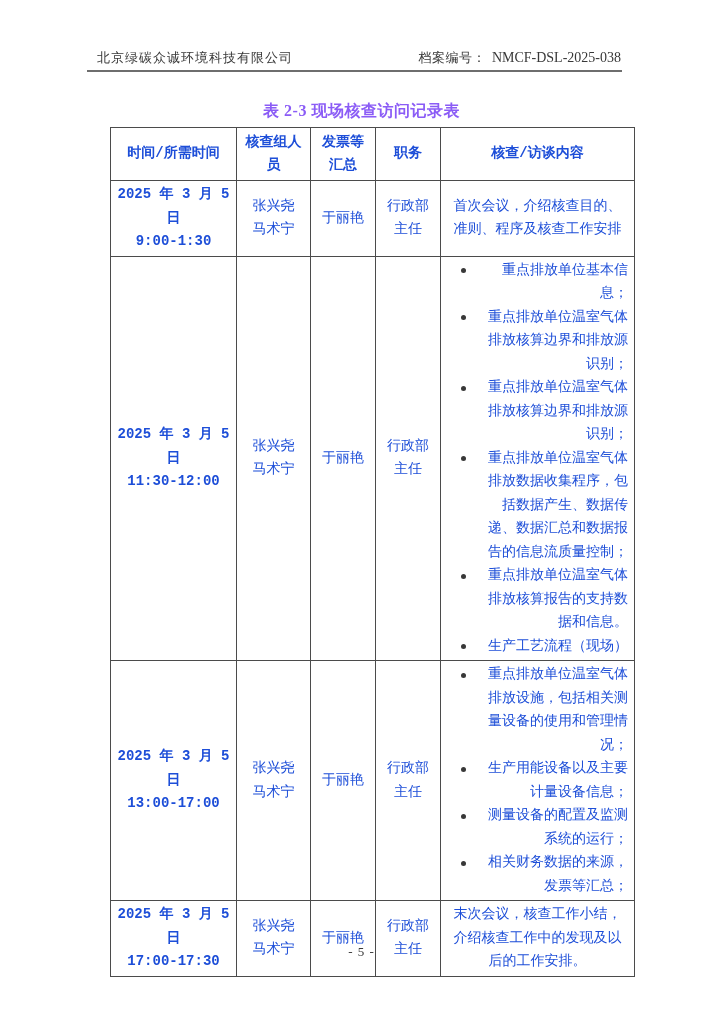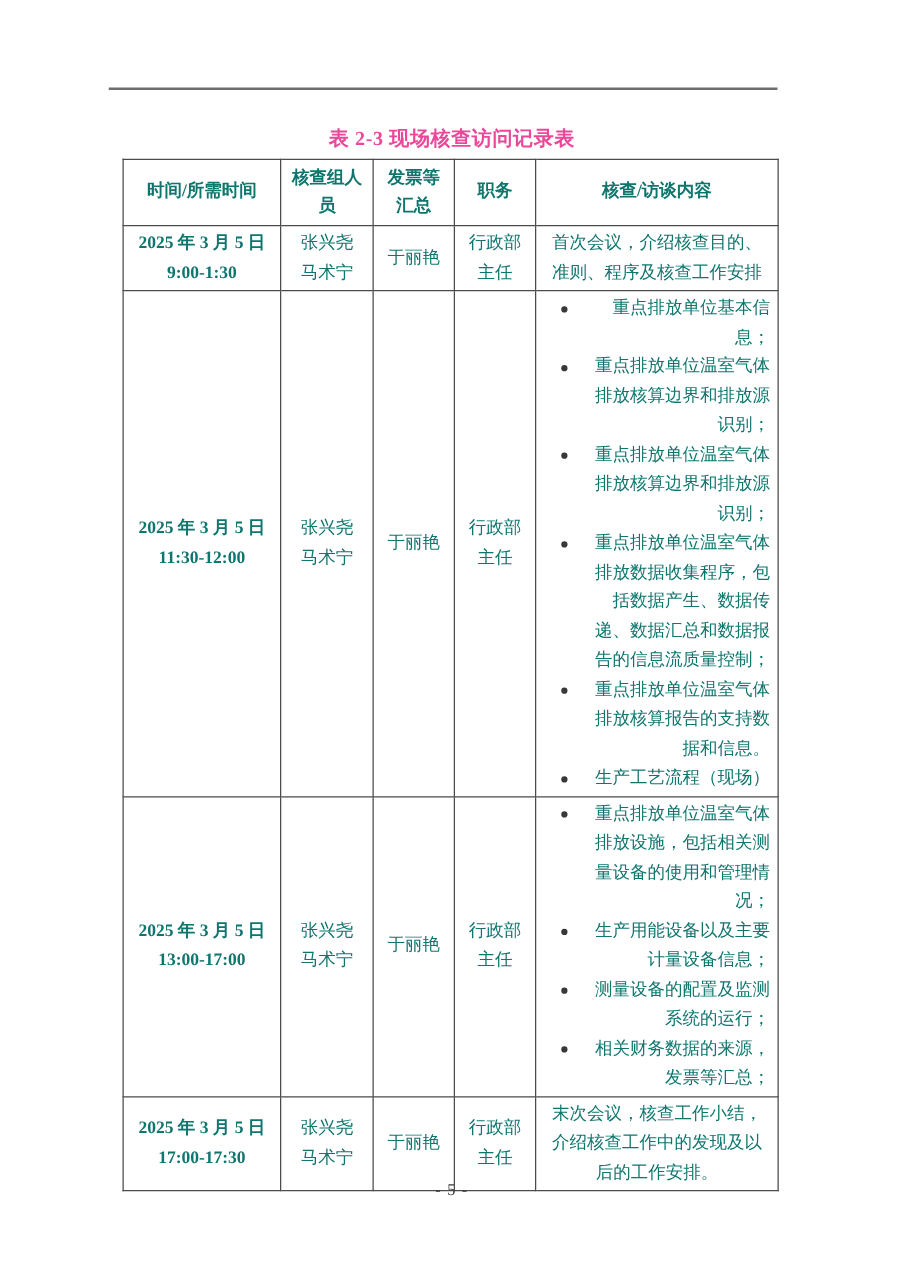--- a/index.html
+++ b/index.html
@@ -19,27 +19,27 @@
   .archive-label { letter-spacing:0.5px; }
   .archive-num { font-size:14px; margin-left:6px; }
   .header-rule {
     position:absolute; top:70px; left:87px; width:535px; height:2px;
     background:#6e6e6e;
   }
   
   .doc-title {
     position:absolute; top:101px; left:0; width:723px;
     text-align:center; font-size:16px; font-weight:bold;
-    letter-spacing:0.5px; color:#ec4899;
+    letter-spacing:0.5px; color:#8b5cf6;
   }
   
   .vtable {
-    position:absolute; top:127px; left:98px; width:524px;
+    position:absolute; top:127px; left:110px; width:524px;
     border-collapse:collapse; table-layout:fixed;
-    font-size:14px; color:#0f766e;
+    font-size:14px; color:#1d4ed8;font-family:Liberation Mono, monospace;
   }
   .vtable th, .vtable td {
     border:1px solid #4b4b4b;
     vertical-align:middle; text-align:center;
     line-height:23.5px; padding:2px 6px;
     overflow:hidden;
   }
   .vtable th { font-weight:bold; }
   .r-head { height:53px; }
   .r1 { height:52px; }
@@ -60,20 +60,26 @@
   .footer {
     position:absolute; top:944px; left:0; width:723px;
     text-align:center; font-size:13px; letter-spacing:1px;
   }
 </style>
 </head>
 <body>
 
 <div class="page">
 
+  <div class="doc-header">
+    <span class="company">北京绿碳众诚环境科技有限公司</span>
+    <span class="archive">
+      <span class="archive-label">档案编号：</span><span class="archive-num">NMCF-DSL-2025-038</span>
+    </span>
+  </div>
 
   <div class="header-rule"></div>
 
   <div class="doc-title">表 2-3 现场核查访问记录表</div>
 
   <table class="vtable">
     <colgroup>
       <col style="width:126px">
         <col style="width:74px">
         <col style="width:65px">

